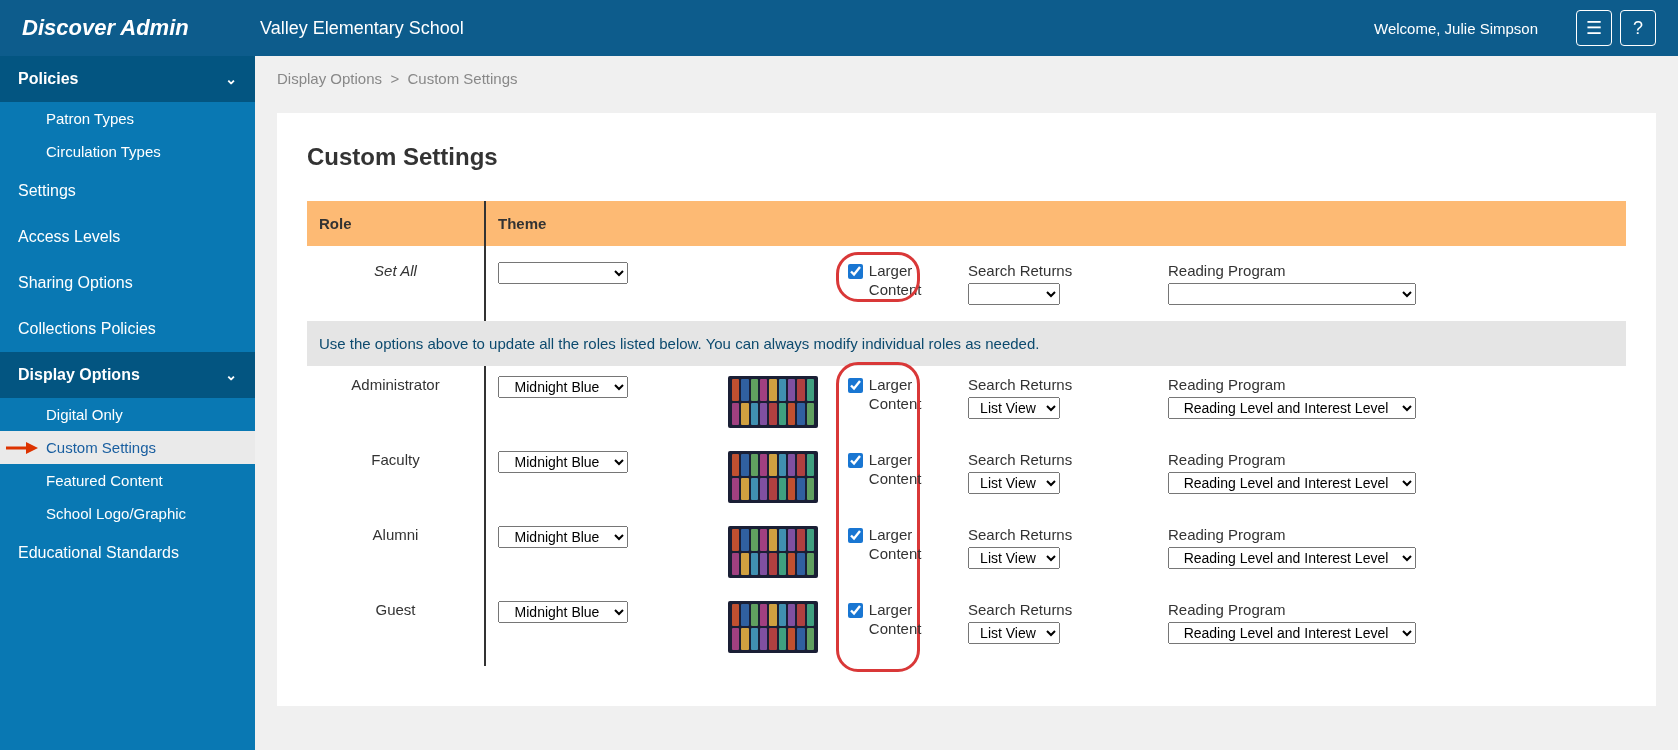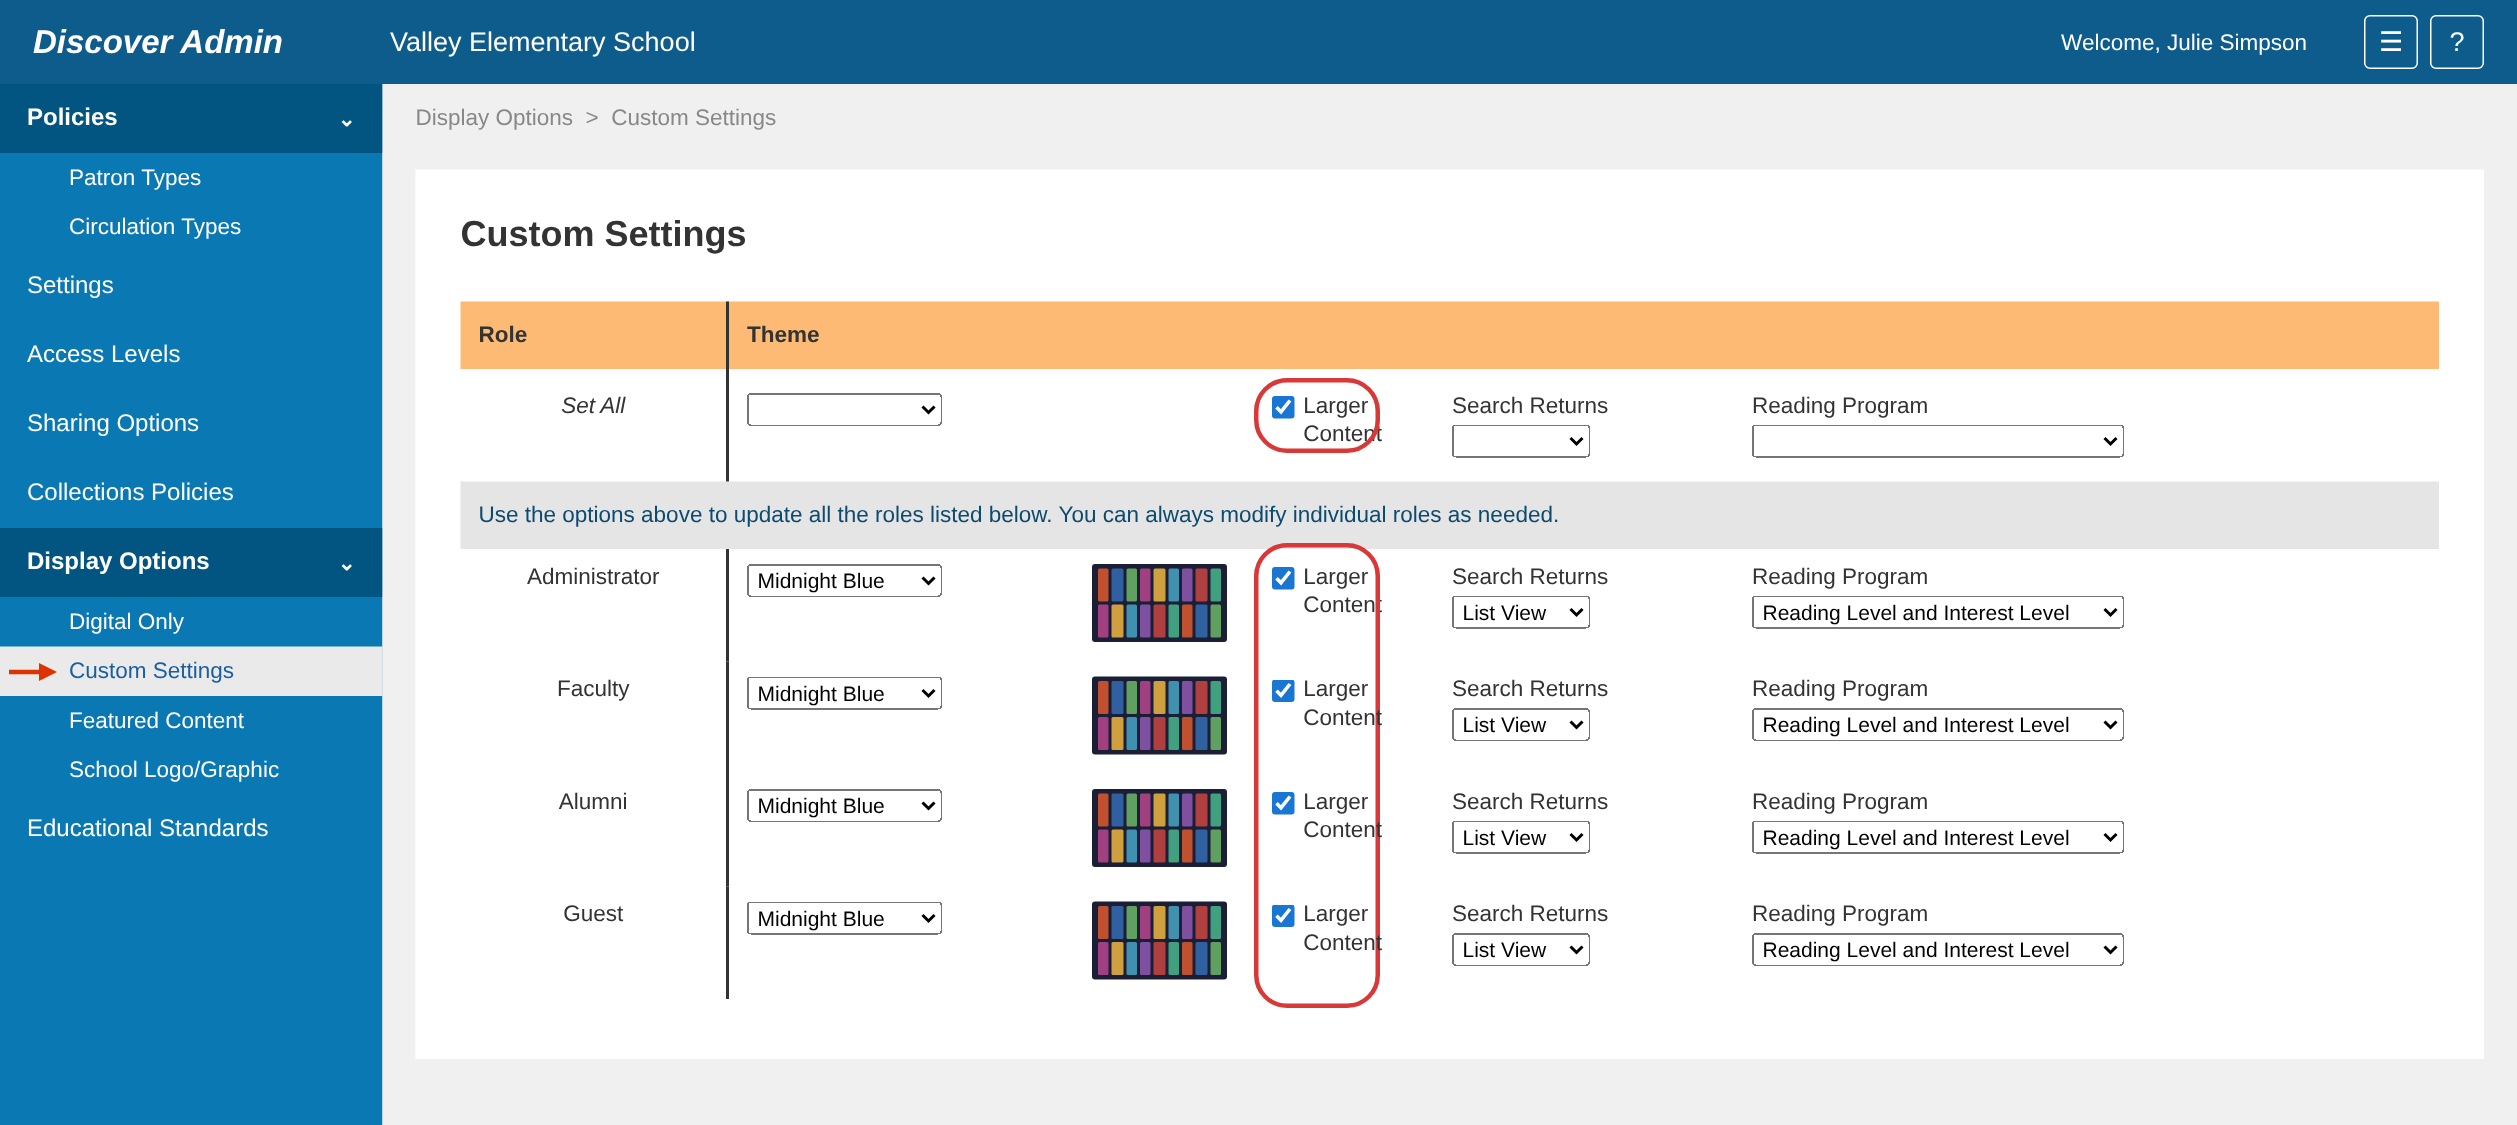--- a/index.html
+++ b/index.html
@@ -32,21 +32,21 @@
   .tbl { width: 100%; border-collapse: collapse; }
   .tbl th { background: #fdba74; text-align: left; padding: 14px 12px; font-size: 15px; font-weight: bold; border-right: 2px solid #333; }
   .tbl th:last-child { border-right: none; }
   .tbl td { padding: 10px 12px; vertical-align: top; border-right: 2px solid #333; }
   .tbl td:last-child { border-right: none; }
   .tbl .col-role { width: 178px; }
   .tbl td.col-role { font-size: 15px; text-align: center; }
   .set-all-row td { padding-top: 16px; padding-bottom: 16px; }
   .set-all-label { font-style: italic; }
   .helper-row td { background: #e5e5e5; padding: 14px 12px; font-size: 15px; color: #0c4a6e; border-right: none; }
-  select { font-size: 14px; padding: 1px 2px; }
+  select { font-size: 14px; padding: 1px 2px; text-align: center; }
   .sel-theme { width: 130px; }
   .sel-search { width: 92px; }
   .sel-reading { width: 248px; }
   
   .thumb { width: 90px; height: 52px; background: #1a1f35; border-radius: 2px; display: inline-block; position: relative; overflow: hidden; }
   .thumb-row { position: absolute; left: 4px; right: 4px; height: 22px; display: flex; gap: 2px; }
   .thumb-row.r1 { top: 3px; }
   .thumb-row.r2 { top: 27px; }
   .tile { flex: 1; border-radius: 1px; }
   

